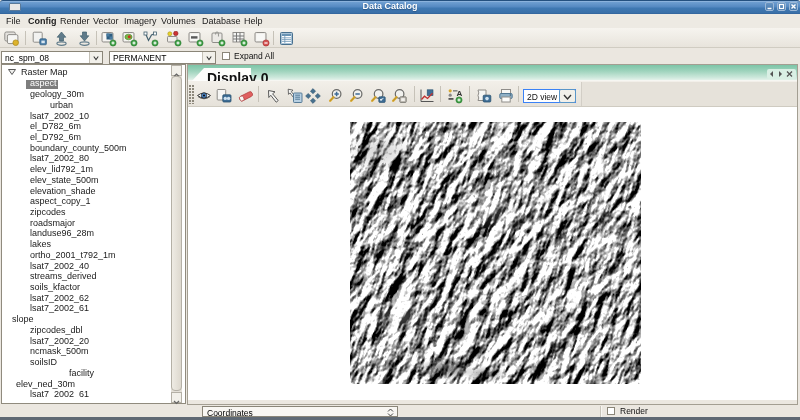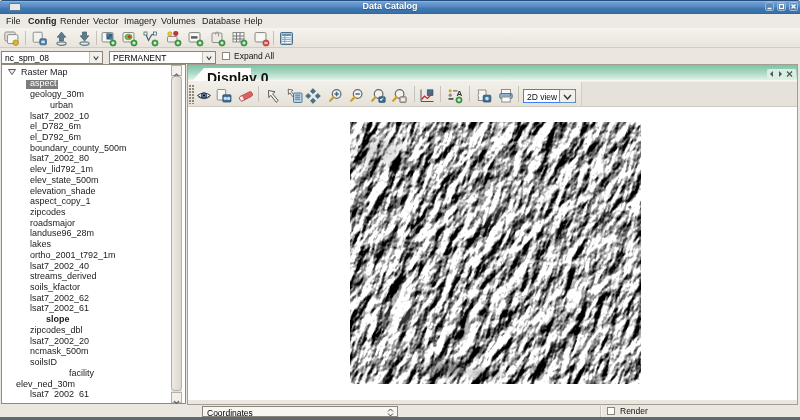--- a/index.html
+++ b/index.html
@@ -221,21 +221,21 @@
 <span class="trow abs" style="left:30px; top:206.9px;">zipcodes</span>
 <span class="trow abs" style="left:30px; top:217.7px;">roadsmajor</span>
 <span class="trow abs" style="left:30px; top:228.4px;">landuse96_28m</span>
 <span class="trow abs" style="left:30px; top:239.1px;">lakes</span>
 <span class="trow abs" style="left:30px; top:249.8px;">ortho_2001_t792_1m</span>
 <span class="trow abs" style="left:30px; top:260.5px;">lsat7_2002_40</span>
 <span class="trow abs" style="left:30px; top:271.3px;">streams_derived</span>
 <span class="trow abs" style="left:30px; top:282.0px;">soils_kfactor</span>
 <span class="trow abs" style="left:30px; top:292.7px;text-align:right;">lsat7_2002_62</span>
 <span class="trow abs" style="left:30px; top:303.4px;">lsat7_2002_61</span>
-<span class="trow abs" style="left:46px; top:314.1px;font-weight:bold;">slope</span>
+<span class="trow abs" style="left:12px; top:314.1px;">slope</span>
 <span class="trow abs" style="left:30px; top:324.9px;">zipcodes_dbl</span>
 <span class="trow abs" style="left:30px; top:335.6px;">lsat7_2002_20</span>
 <span class="trow abs" style="left:30px; top:346.3px;">ncmask_500m</span>
 <span class="trow abs" style="left:30px; top:357.0px;">soilsID</span>
 <span class="trow abs" style="left:30px; top:367.7px;padding-left:39px;">facility</span>
 <span class="trow abs" style="left:16px; top:378.5px;">elev_ned_30m</span>
 <span class="trow abs" style="left:30px; top:389.2px;">lsat7_2002_61</span>
 <div class="abs" style="left:2px; top:396.5px; width:167px; height:6.5px; background:#fff;"></div>
 <div id="vscroll" class="abs"></div>
 <div class="sbtn abs" style="top:65px;"><svg width="9" height="9">

